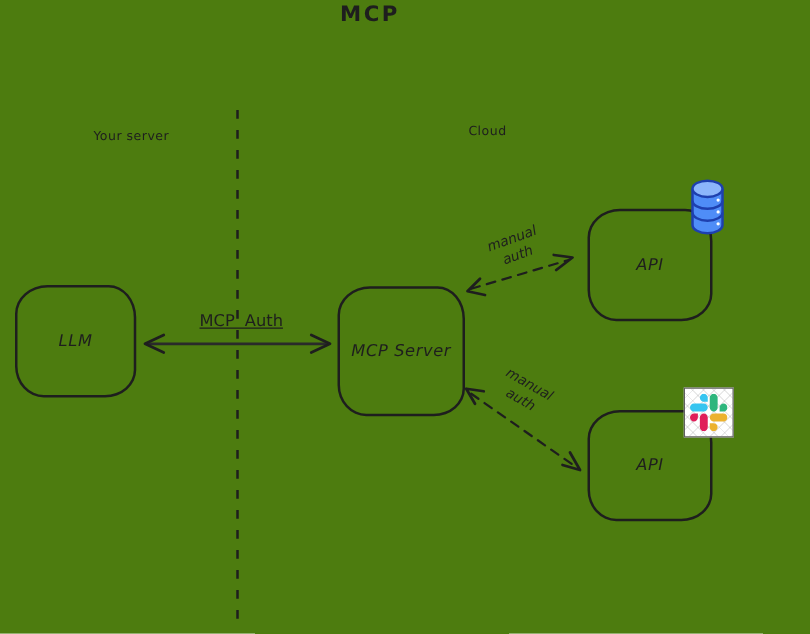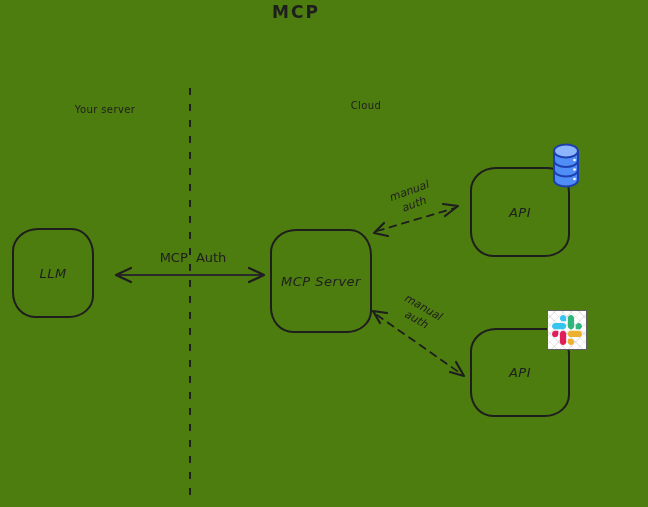--- a/index.html
+++ b/index.html
@@ -50,24 +50,24 @@
     letter-spacing: 2px;
   }
 
   .region-label {
     position: absolute;
     font-size: 10px;
     text-align: center;
     letter-spacing: 0.4px;
   }
   .region-left  { left: 55px;  top: 104px; width: 100px; }
-  .region-right { left: 336px; top: 100px; width: 60px; }
+  .region-right { left: 360px; top: 100px; width: 60px; }
 
   .edge-label { position: absolute; font-size: 13px; text-align: center; }
-  .edge-label-main { left: 146px; top: 250px; width: 94px; word-spacing: 4px; }
+  .edge-label-main { left: 146px; top: 250px; width: 94px; word-spacing: 4px; text-decoration: underline; }
   .edge-label-rot {
     font-size: 11px;
     width: 54px;
     line-height: 1.25;
     font-style: italic;
   }
   .edge-label-top    { left: 385px; top: 184px; transform: rotate(-20deg); }
   .edge-label-bottom { left: 393px; top: 300px; transform: rotate(30deg); }
 
   .icon-db {
@@ -116,21 +116,21 @@
       <polyline class="head" points="380,323 373,311 387,313"></polyline>
       <polyline class="head" points="450,372 464,376 456,362"></polyline>
     </g>
   </svg>
 
   <div class="diagram-title">MCP</div>
 
   <div class="region-label region-left">Your server</div>
   <div class="region-label region-right">Cloud</div>
 
-  <div class="node" style="left:12px; top:228px; width:82px; height:90px;">
+  <div class="node" style="left:12px; top:228px; width:97px; height:90px;">
     <span class="node-label">LLM</span>
   </div>
 
   <div class="node" style="left:270px; top:229px; width:102px; height:104px;">
     <span class="node-label">MCP Server</span>
   </div>
 
   <div class="node" style="left:470px; top:167px; width:100px; height:90px;">
     <span class="node-label">API</span>
   </div>

